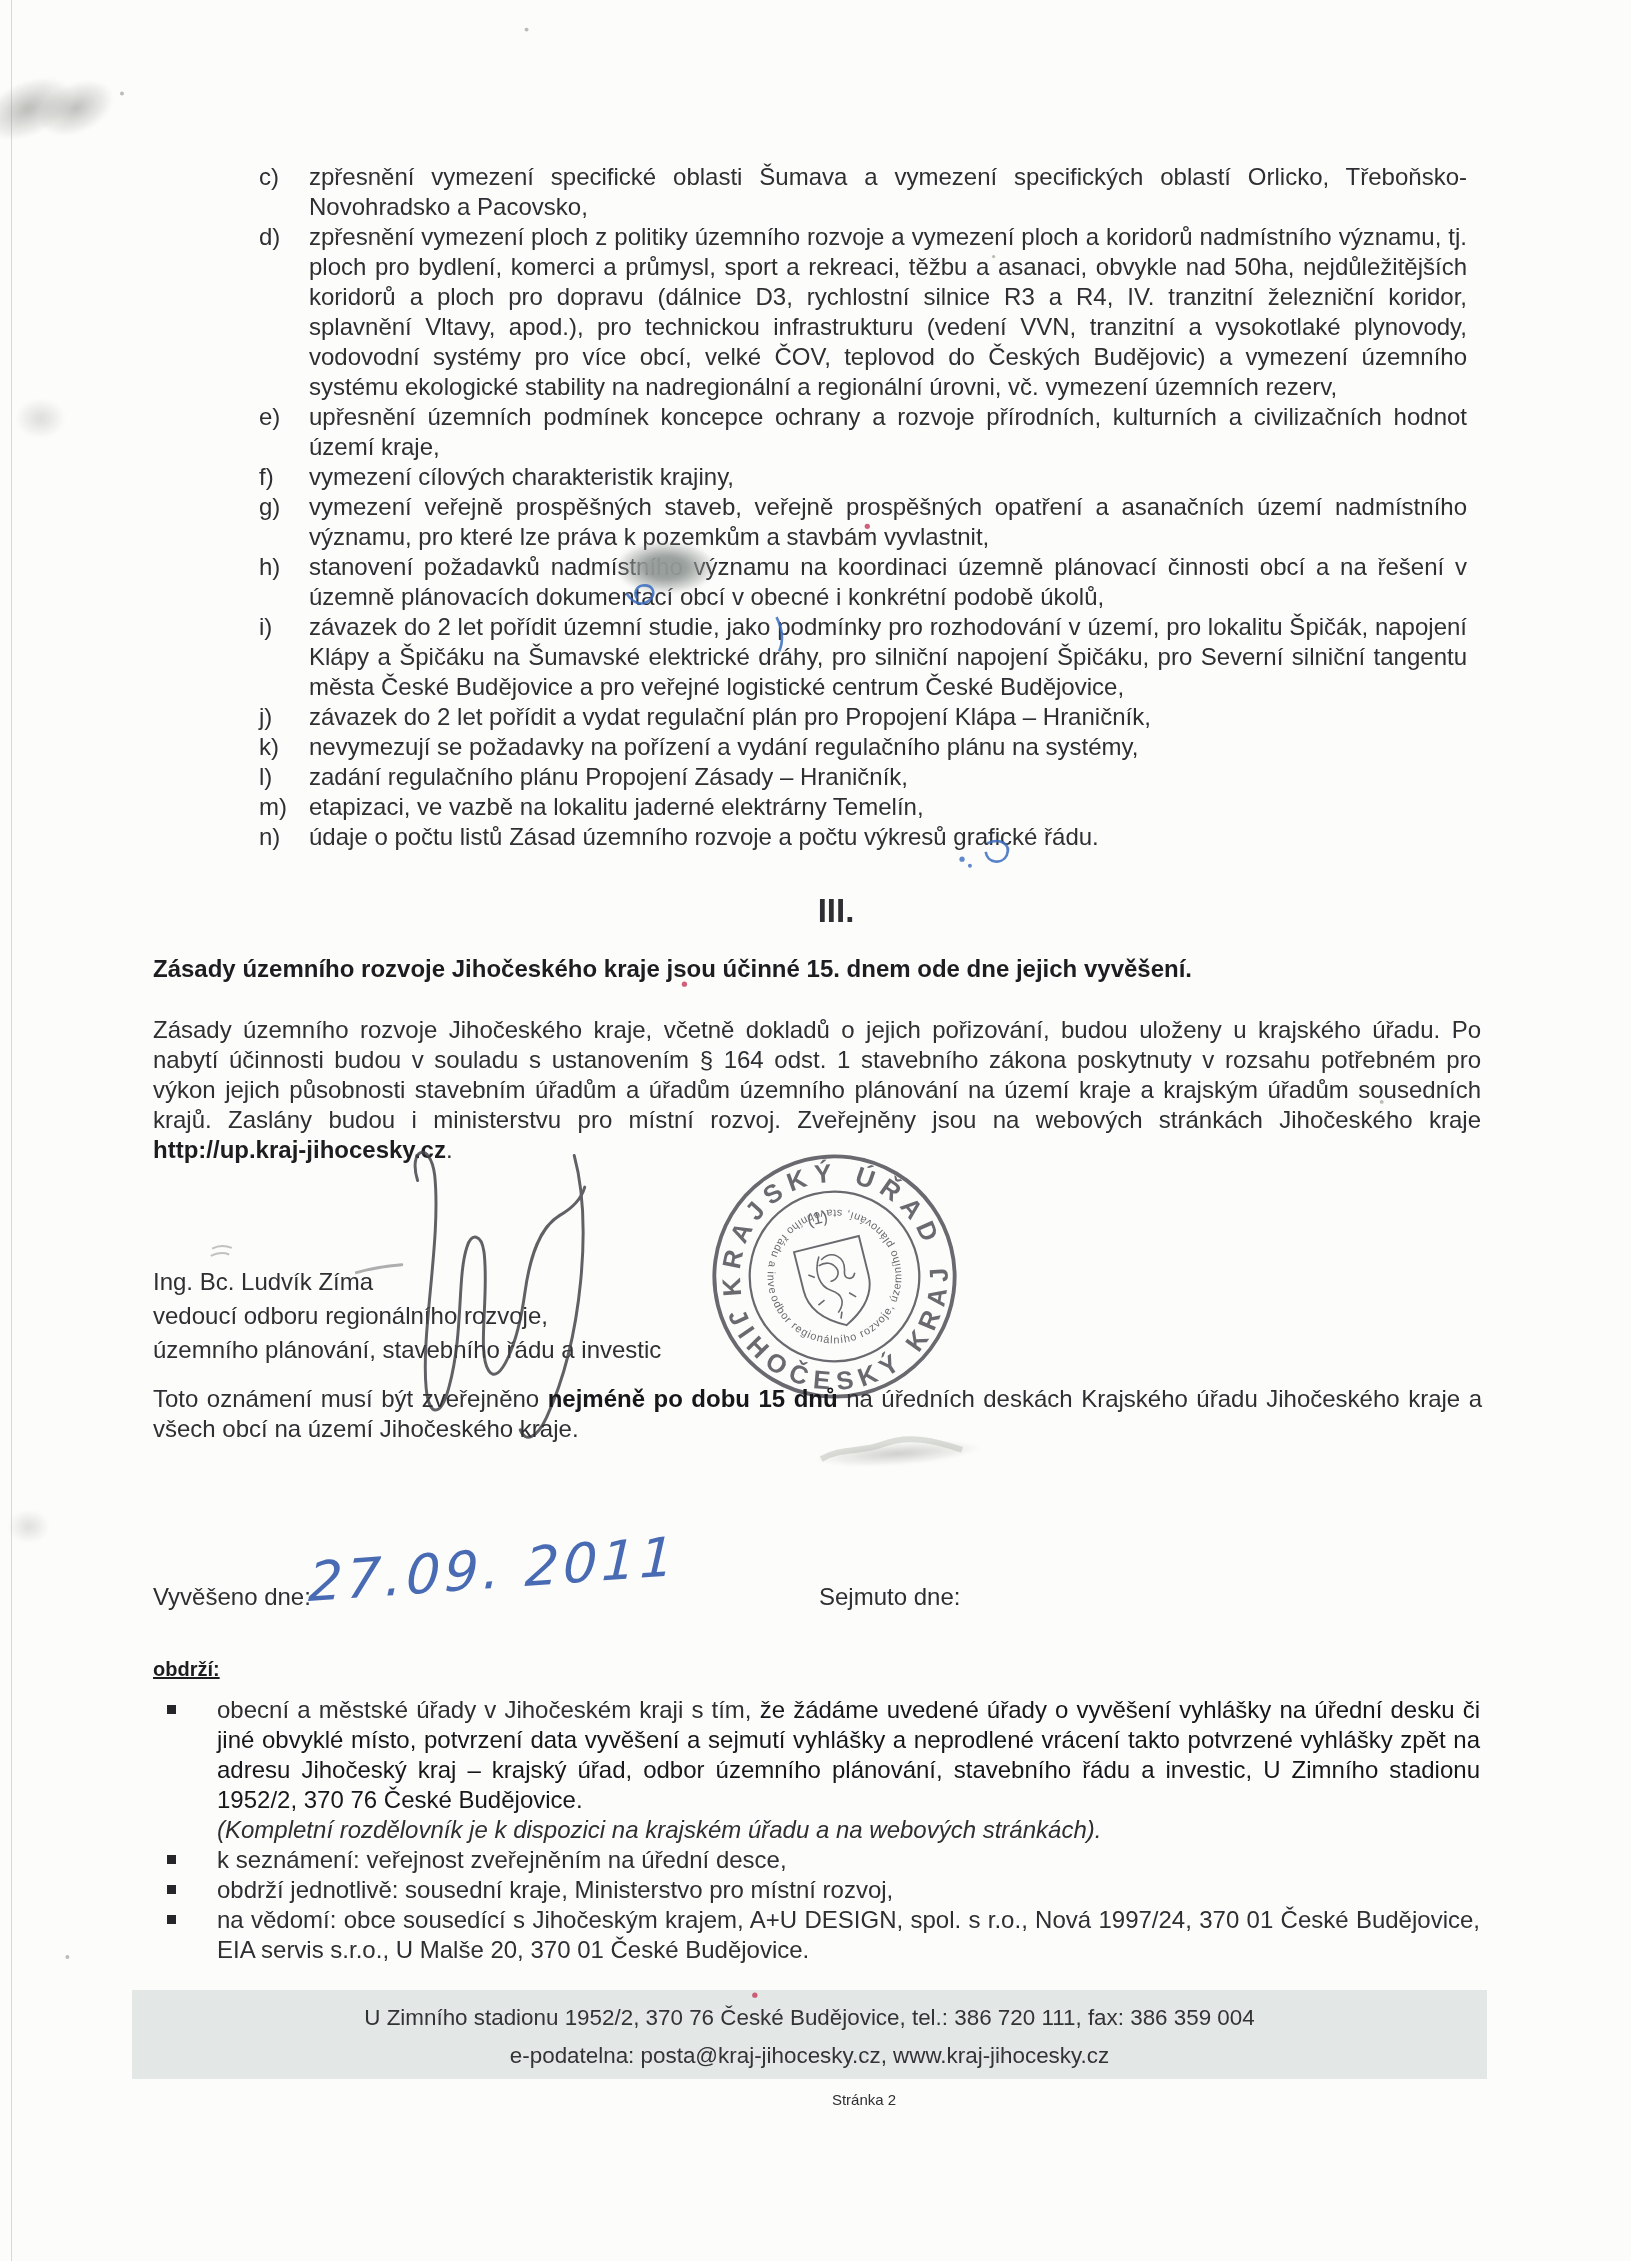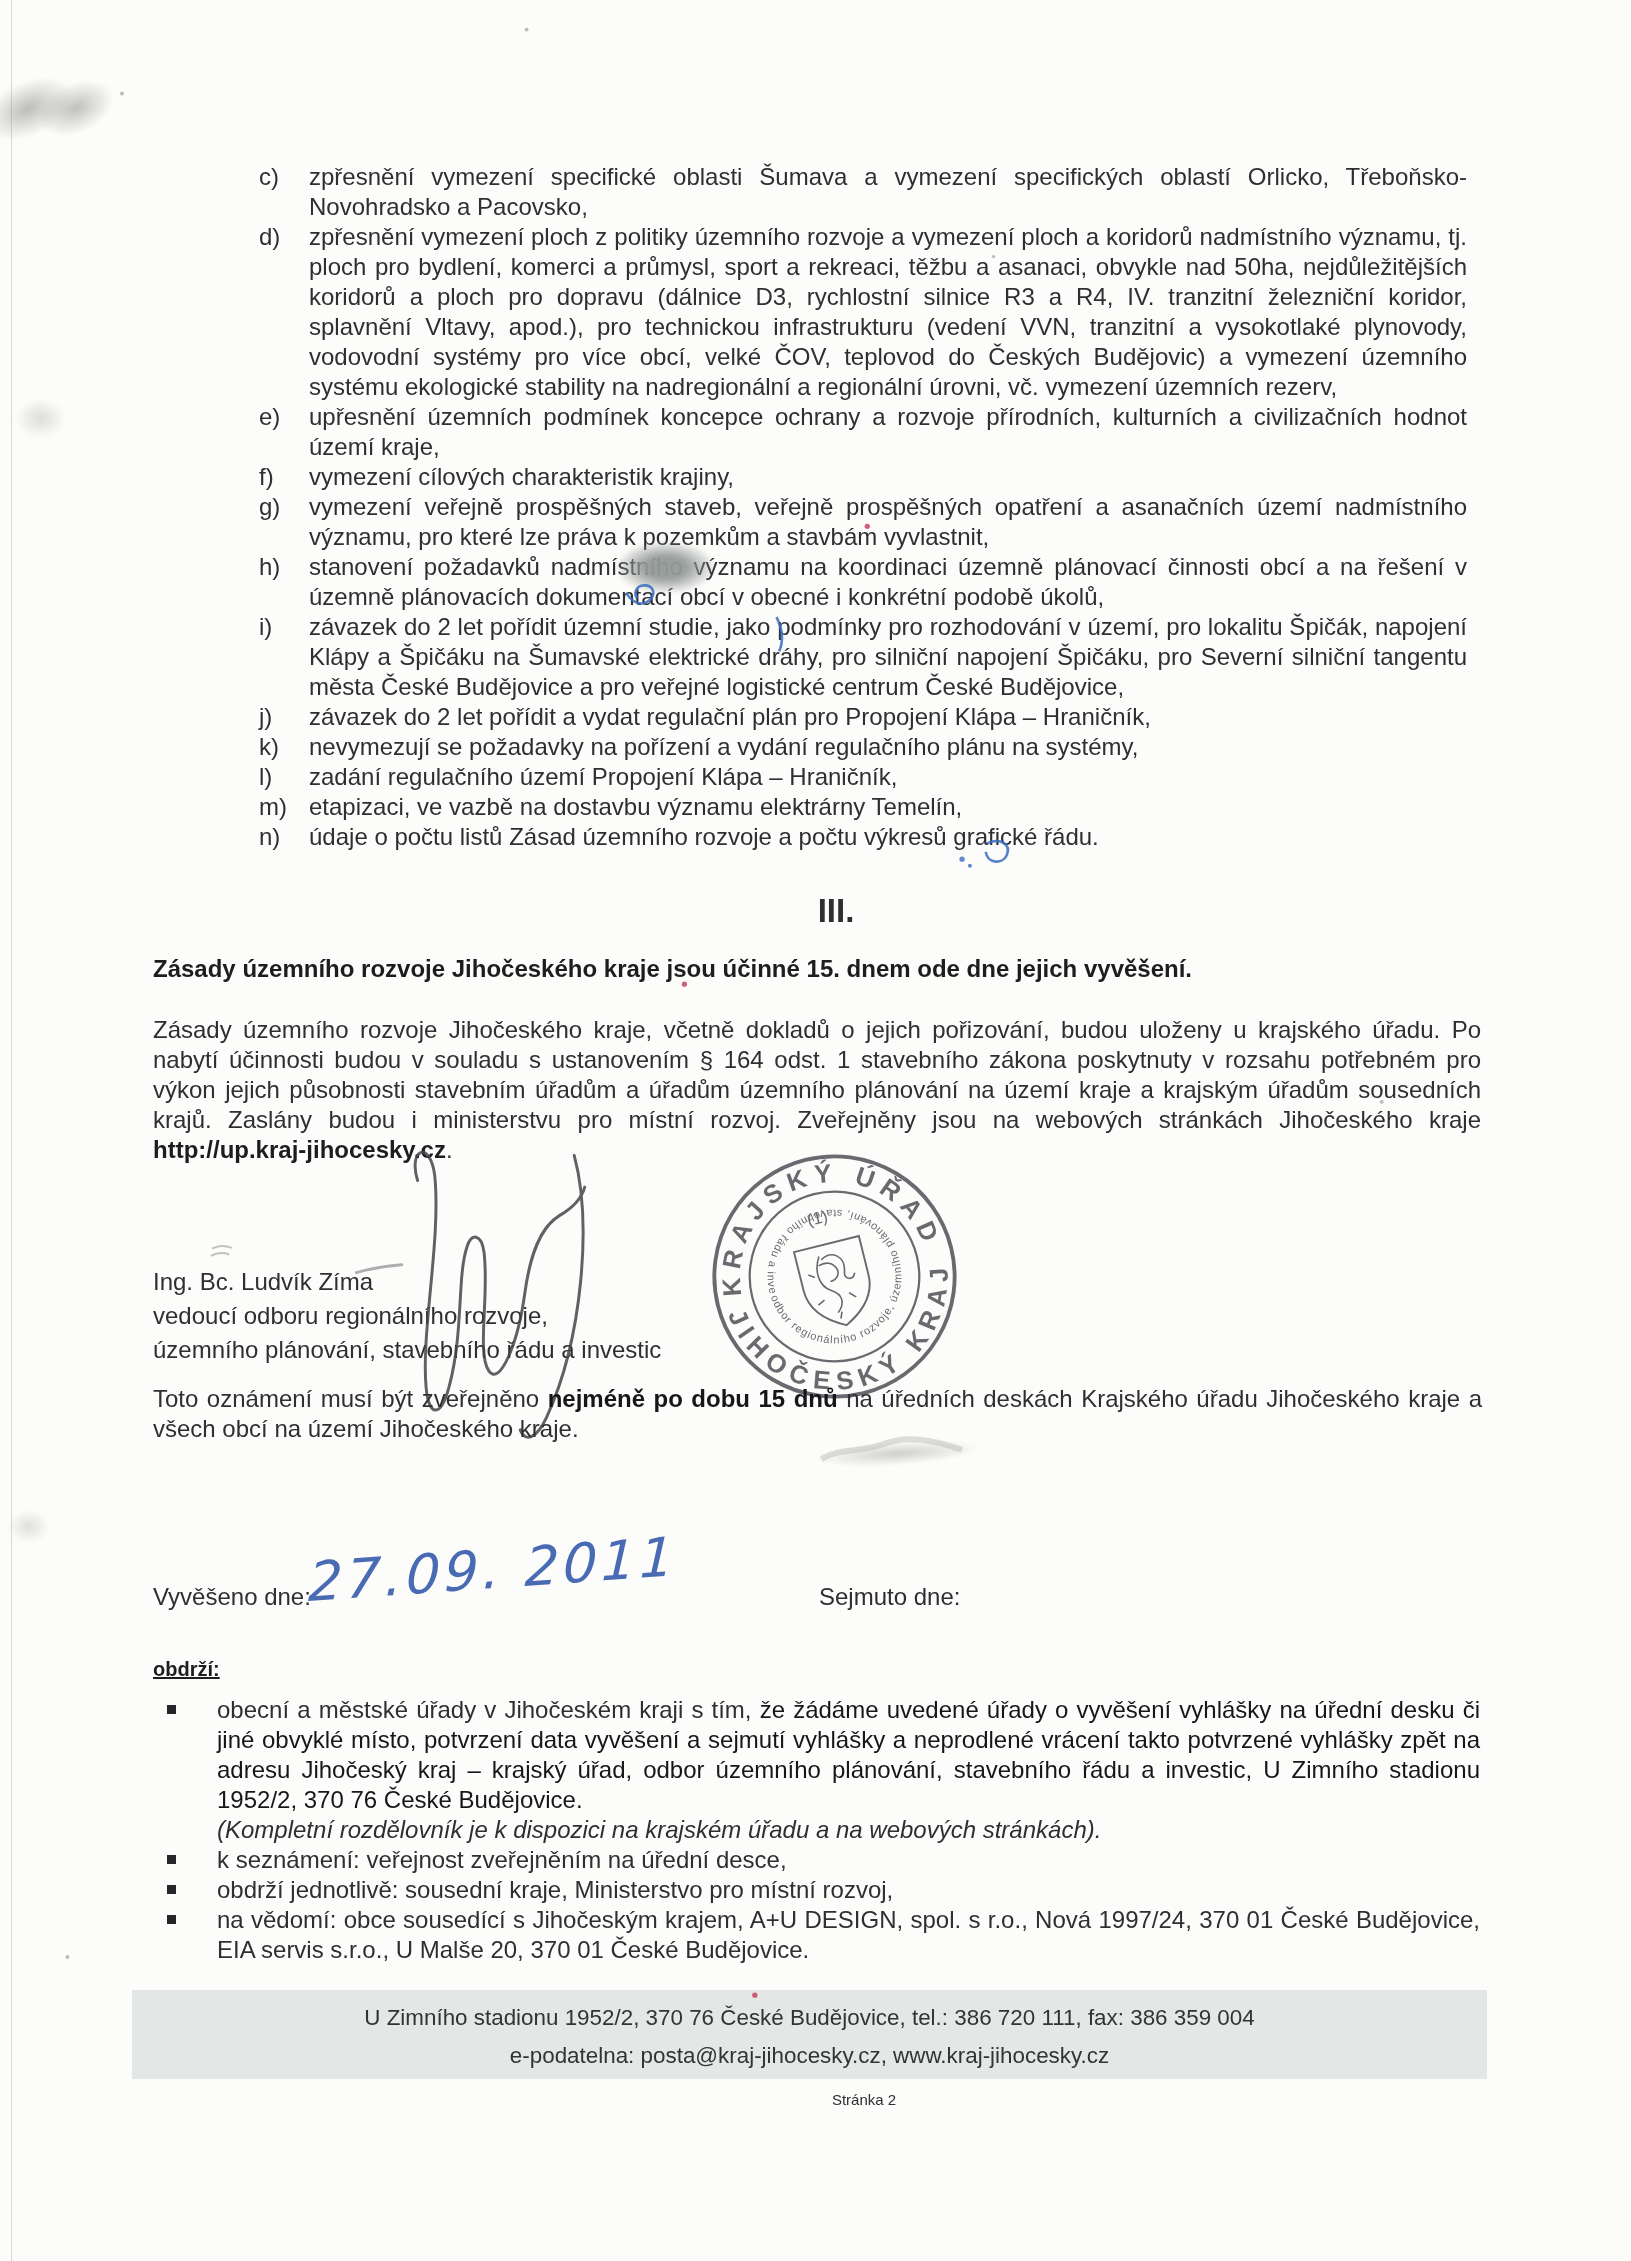--- a/index.html
+++ b/index.html
@@ -125,25 +125,25 @@
     <div class="list-row">
         <div class="list-letter">j)</div>
         <div class="list-body">závazek do 2 let pořídit a vydat regulační plán pro Propojení Klápa – Hraničník,</div>
       </div>
     <div class="list-row">
         <div class="list-letter">k)</div>
         <div class="list-body">nevymezují se požadavky na pořízení a vydání regulačního plánu na systémy,</div>
       </div>
     <div class="list-row">
         <div class="list-letter">l)</div>
-        <div class="list-body">zadání regulačního území Propojení Klápa – Hraničník,</div>
+        <div class="list-body">zadání regulačního plánu Propojení Zásady – Hraničník,</div>
       </div>
     <div class="list-row">
         <div class="list-letter">m)</div>
-        <div class="list-body">etapizaci, ve vazbě na dostavbu významu elektrárny Temelín,</div>
+        <div class="list-body">etapizaci, ve vazbě na lokalitu jaderné elektrárny Temelín,</div>
       </div>
     <div class="list-row">
         <div class="list-letter">n)</div>
         <div class="list-body">údaje o počtu listů Zásad územního rozvoje a počtu výkresů grafické řádu.</div>
       </div>
   </div>
 
   <div class="smudge smudge-word"></div>
 
   <div class="section-numeral">III.</div>

